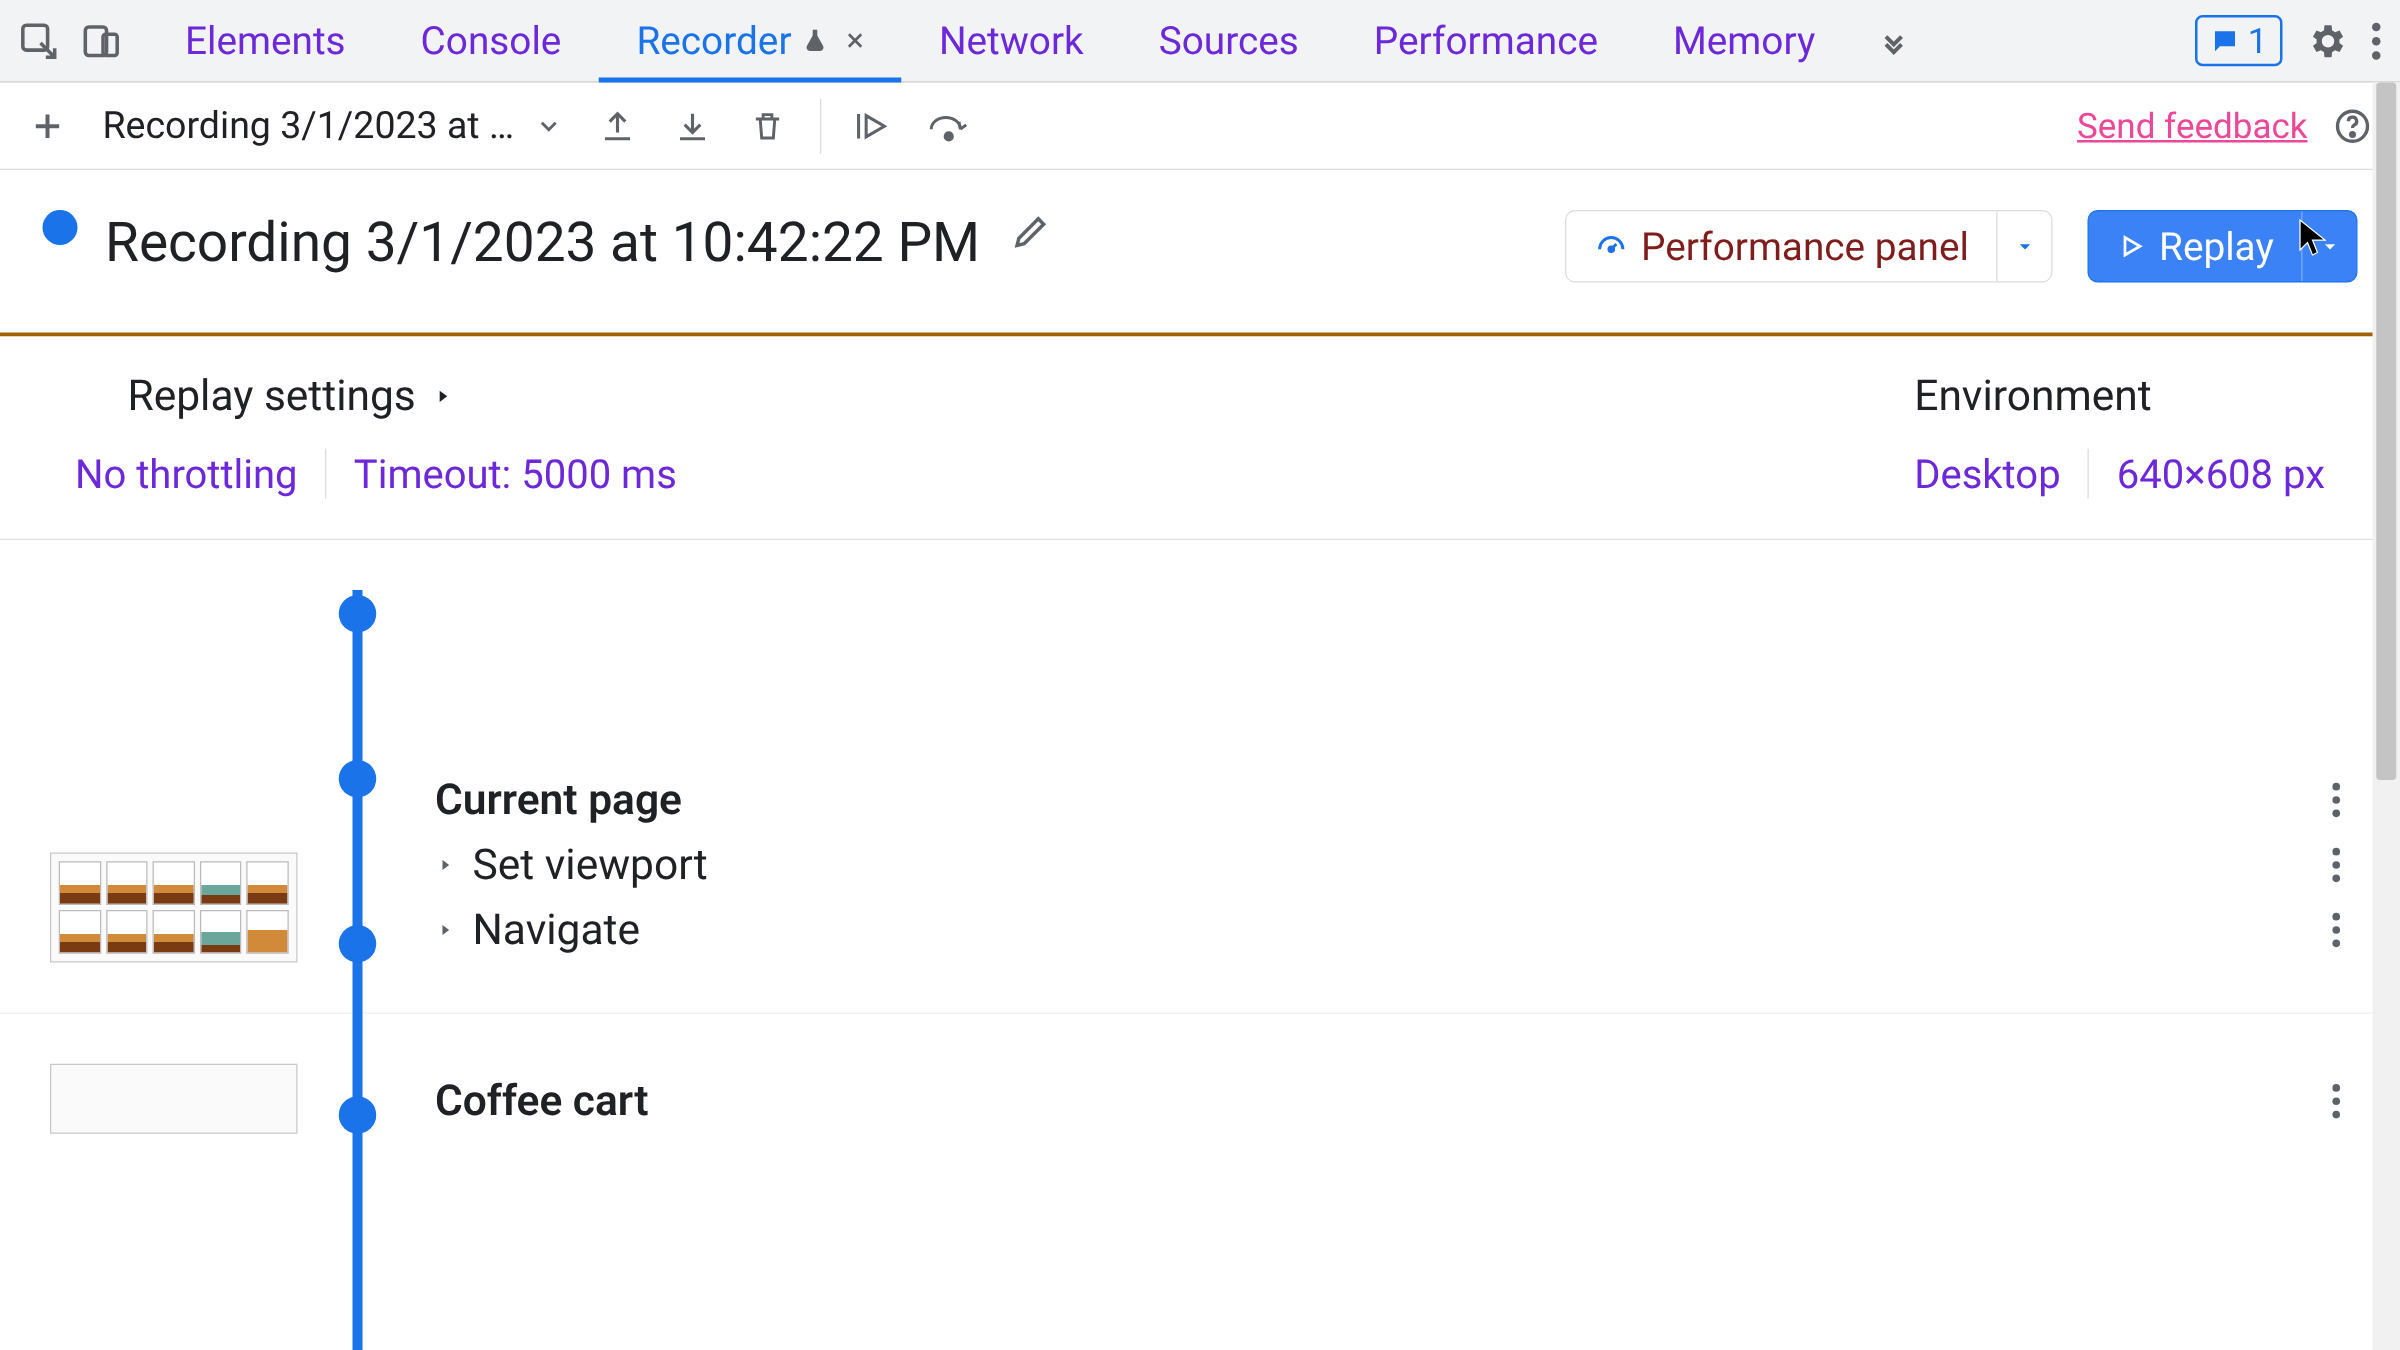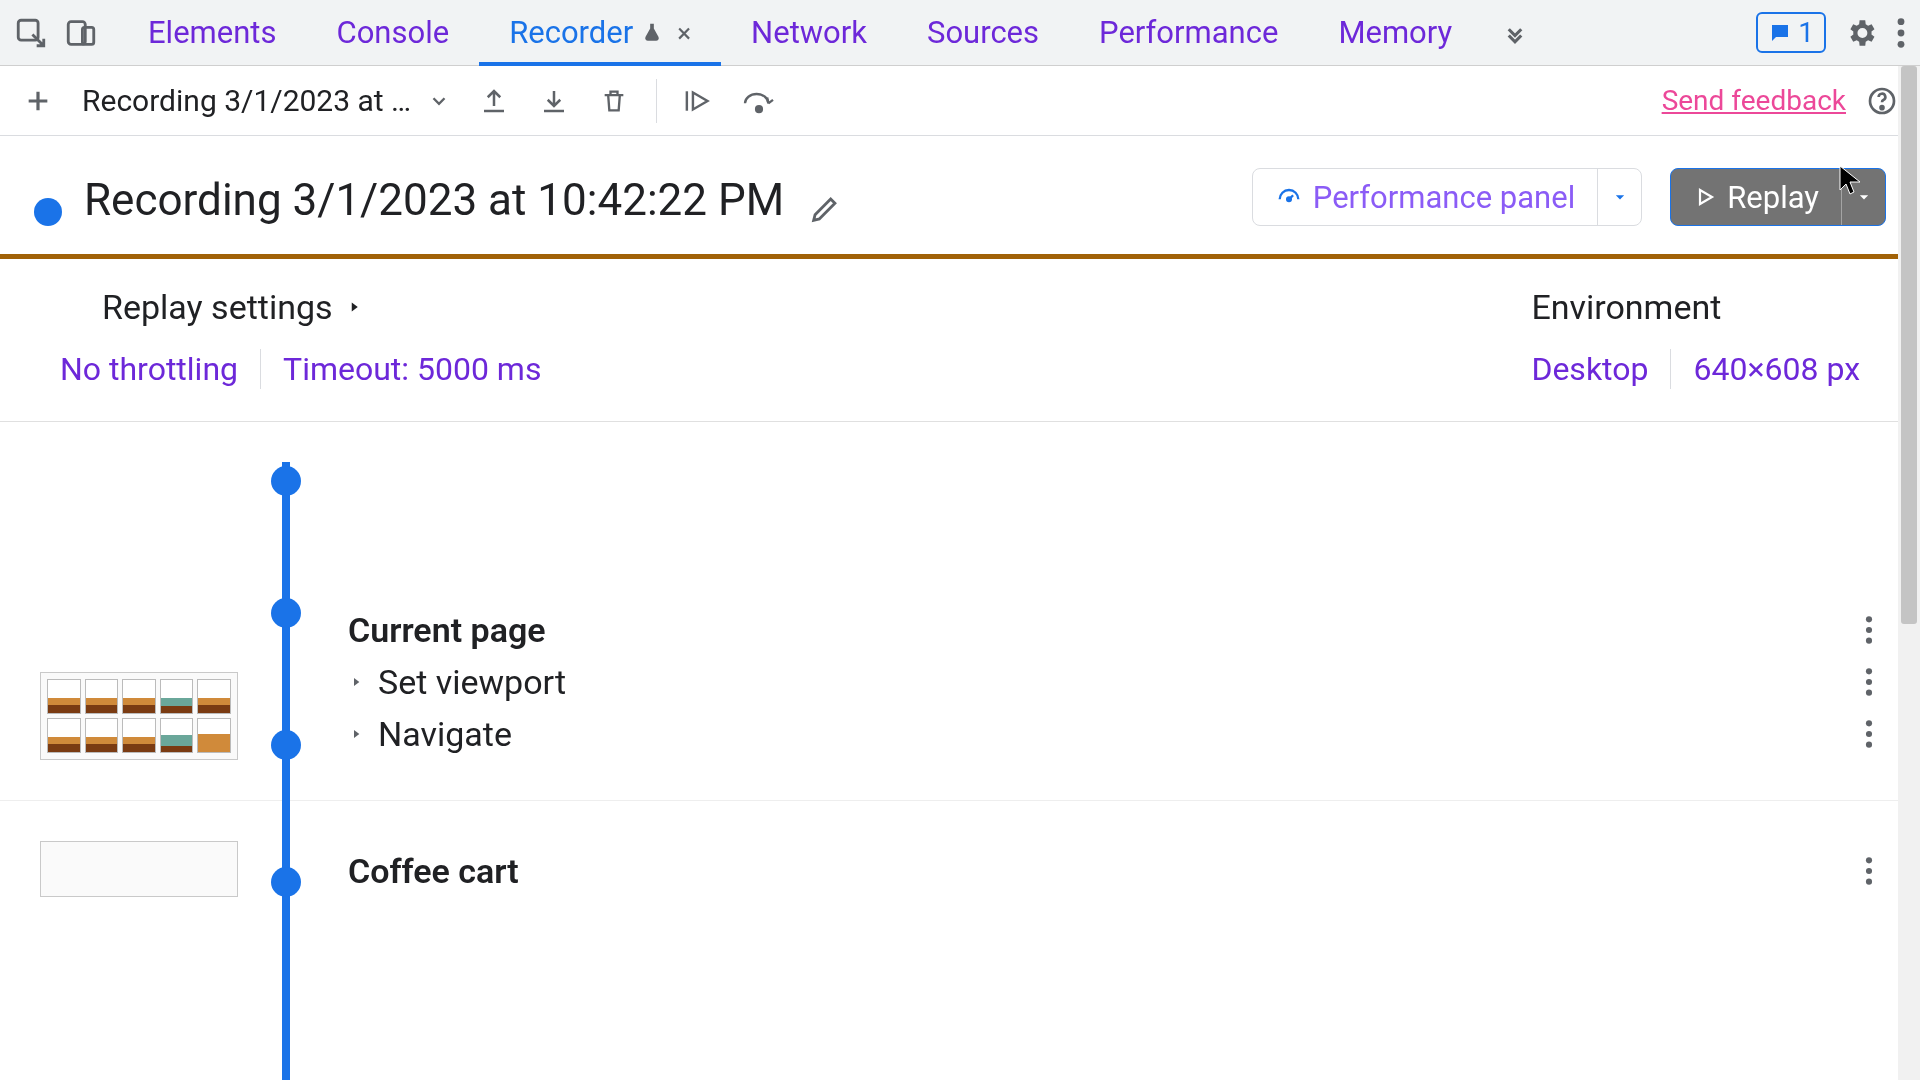--- a/index.html
+++ b/index.html
@@ -46,36 +46,36 @@
     display: flex; align-items: center; gap: 16px; font-size: 30px; color: #202124;
     padding: 0 8px; cursor: pointer; max-width: 420px;
   }
   .rec-select .txt { white-space: nowrap; overflow: hidden; text-overflow: ellipsis; max-width: 330px; }
   .vdiv { width: 1px; height: 44px; background: #dadce0; margin: 0 6px; }
   .toolbar .spacer { flex: 1; }
   .feedback { font-size: 28px; color: #ec4899; text-decoration: underline; cursor: pointer; }
 
   
   .header {
-    display: flex; align-items: flex-end; padding: 32px 34px 28px 34px; border-bottom: 5px solid #a16207;
+    display: flex; align-items: flex-start; padding: 32px 34px 40px 34px; border-bottom: 3px solid #a16207;
   }
   .rec-dot {
     width: 28px; height: 28px; border-radius: 50%; background: #1a73e8; margin-right: 22px;
     flex: none;
   }
   .rec-title { font-size: 44px; font-weight: 400; color: #202124; }
   .edit-btn { margin-left: 24px; color: #5f6368; cursor: pointer; }
   .header .spacer { flex: 1; }
   .split-btn {
     display: flex; align-items: stretch; border: 1px solid #dadce0; border-radius: 8px;
     overflow: hidden; height: 58px; font-size: 31px; cursor: pointer; background:#fff;
   }
-  .split-btn .main { display: flex; align-items: center; gap: 10px; padding: 0 22px; color: #8b5cf6; }
+  .split-btn .main { display: flex; align-items: center; gap: 10px; padding: 0 22px; color: #7f1d1d; }
   .split-btn .caret { display:flex; align-items:center; justify-content:center; width:44px; border-left:1px solid #dadce0; color:#1a73e8;}
-  .split-btn.primary { background: #737373; border-color:#1a73e8; }
+  .split-btn.primary { background: #3b82f6; border-color:#1a73e8; }
   .split-btn.primary .main, .split-btn.primary .caret { color: #fff; }
   .split-btn.primary .caret { border-left:1px solid rgba(255,255,255,.35);}
   .btn-gap { width: 28px; }
 
   
   .settings {
     display: flex; align-items: flex-start; padding: 28px 60px 32px 60px;
     border-bottom: 1px solid #e0e0e0; font-size: 32px; color:#202124;
   }
   .settings .left { flex:1; }

